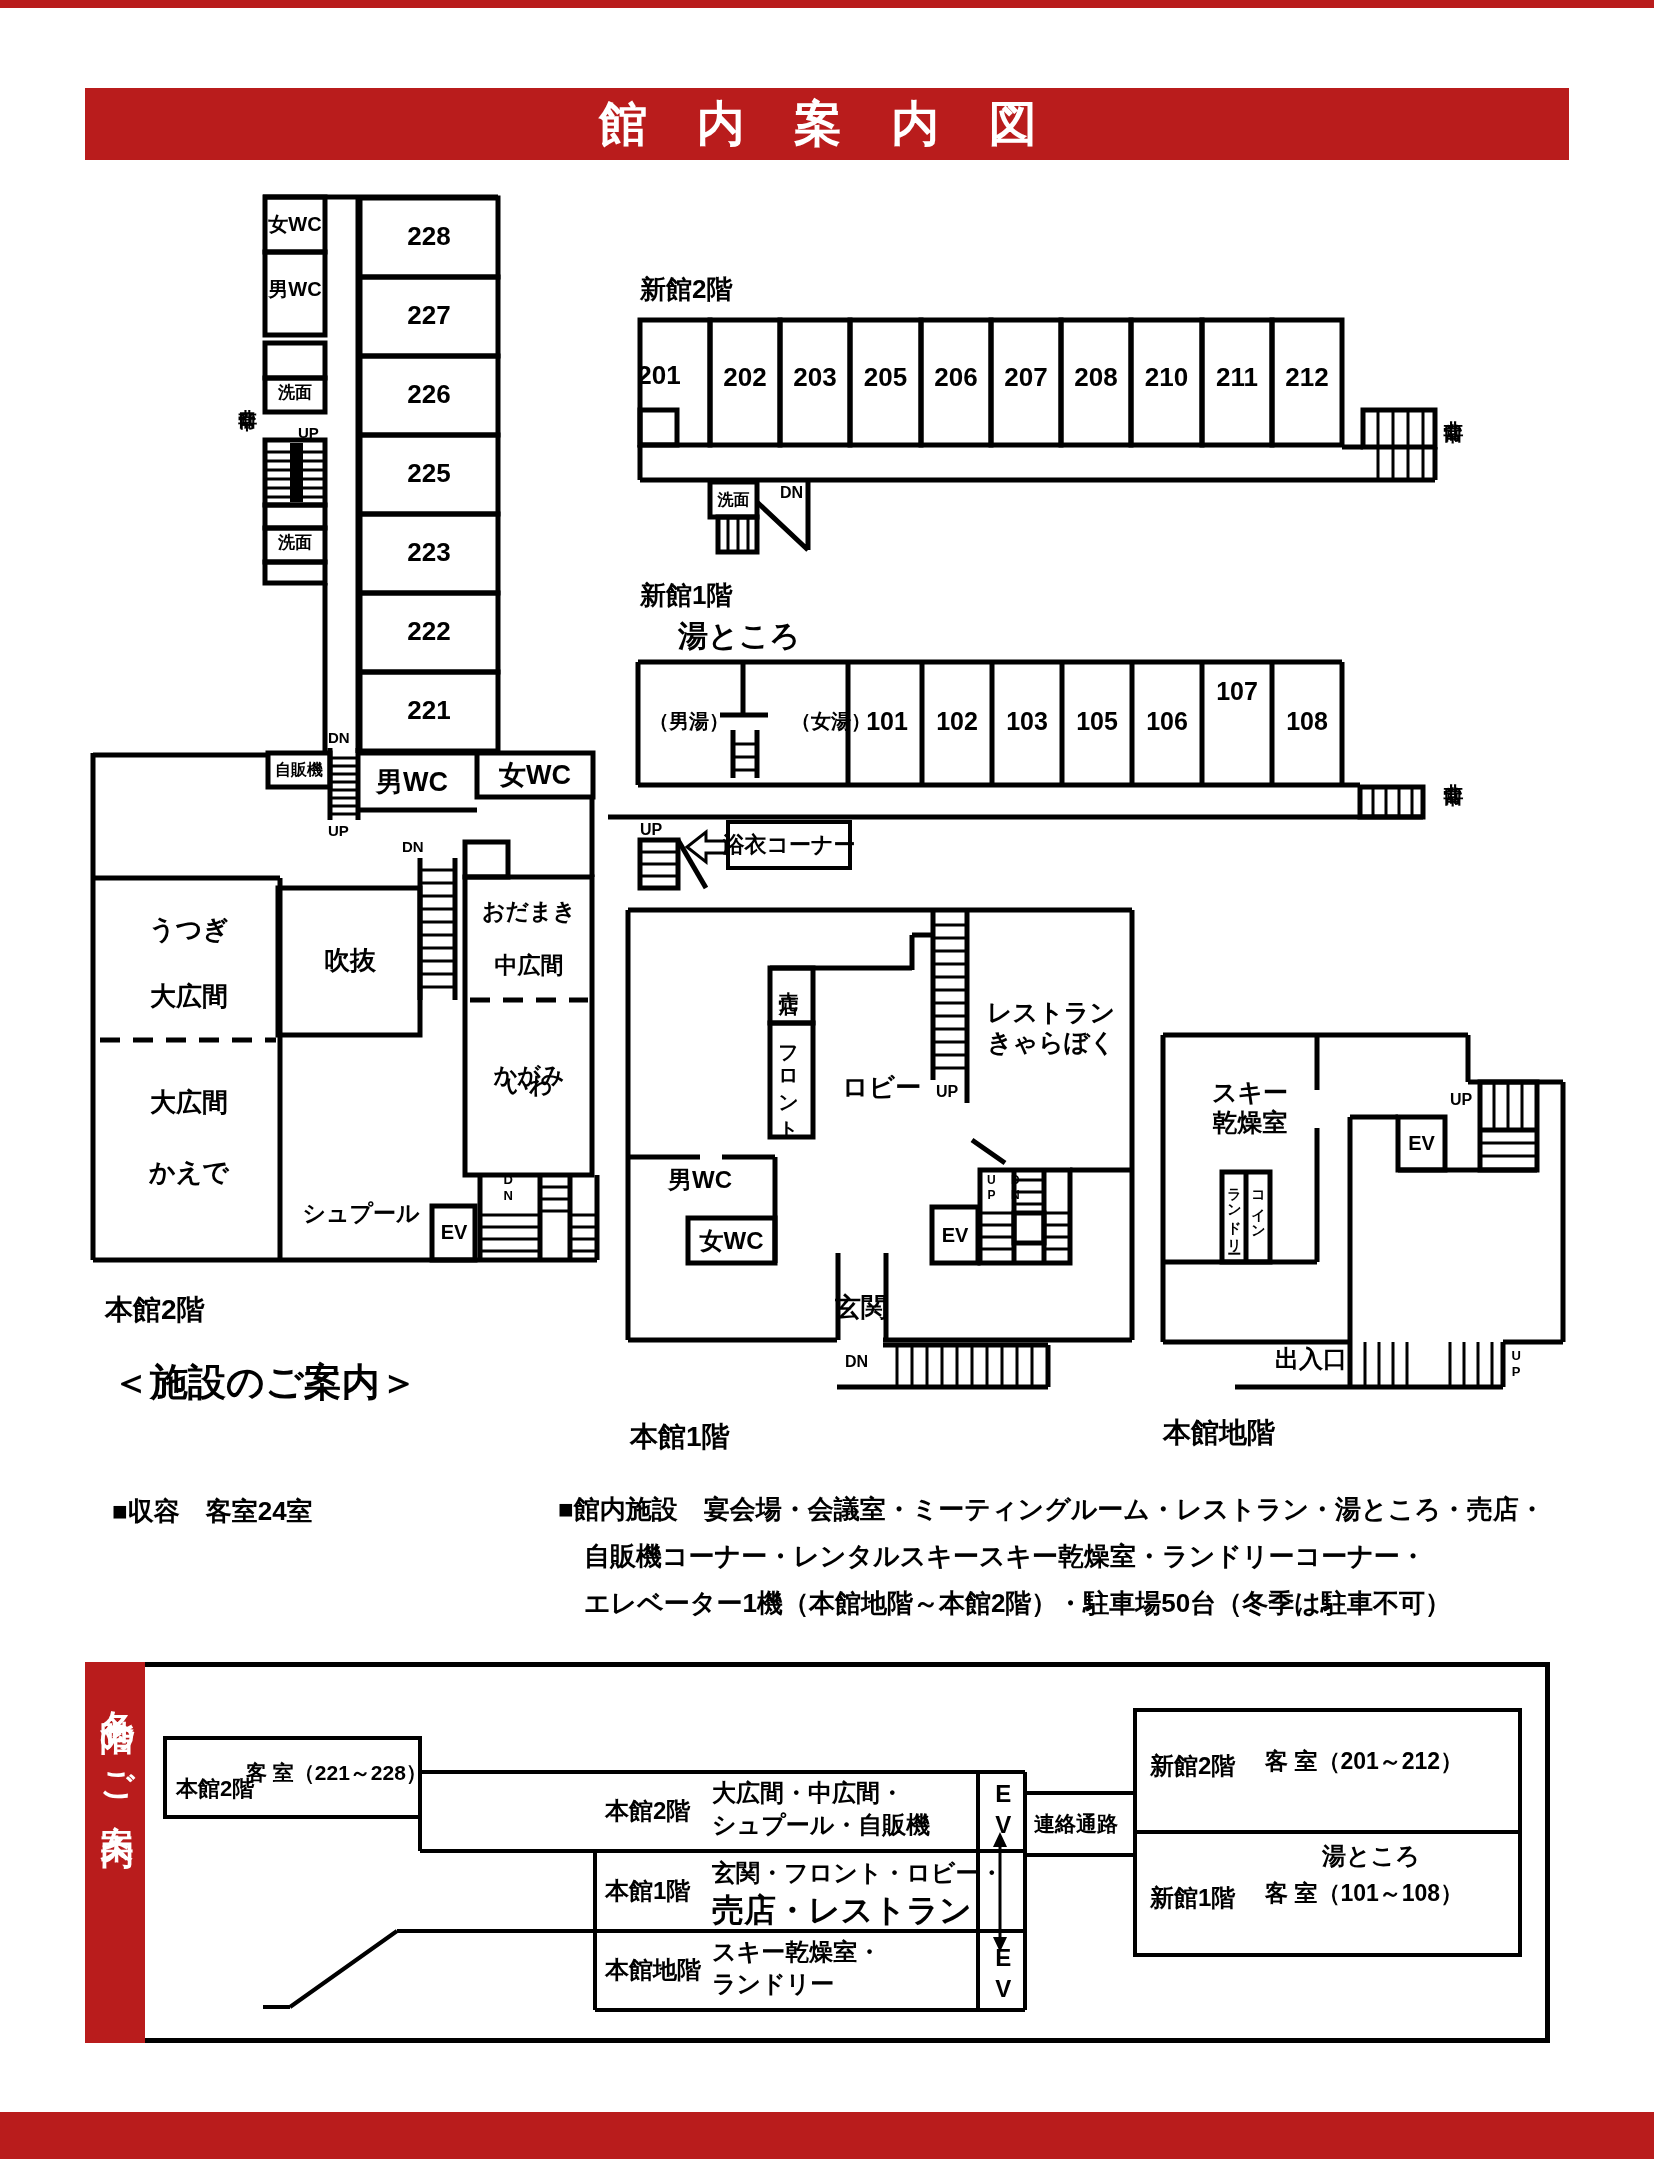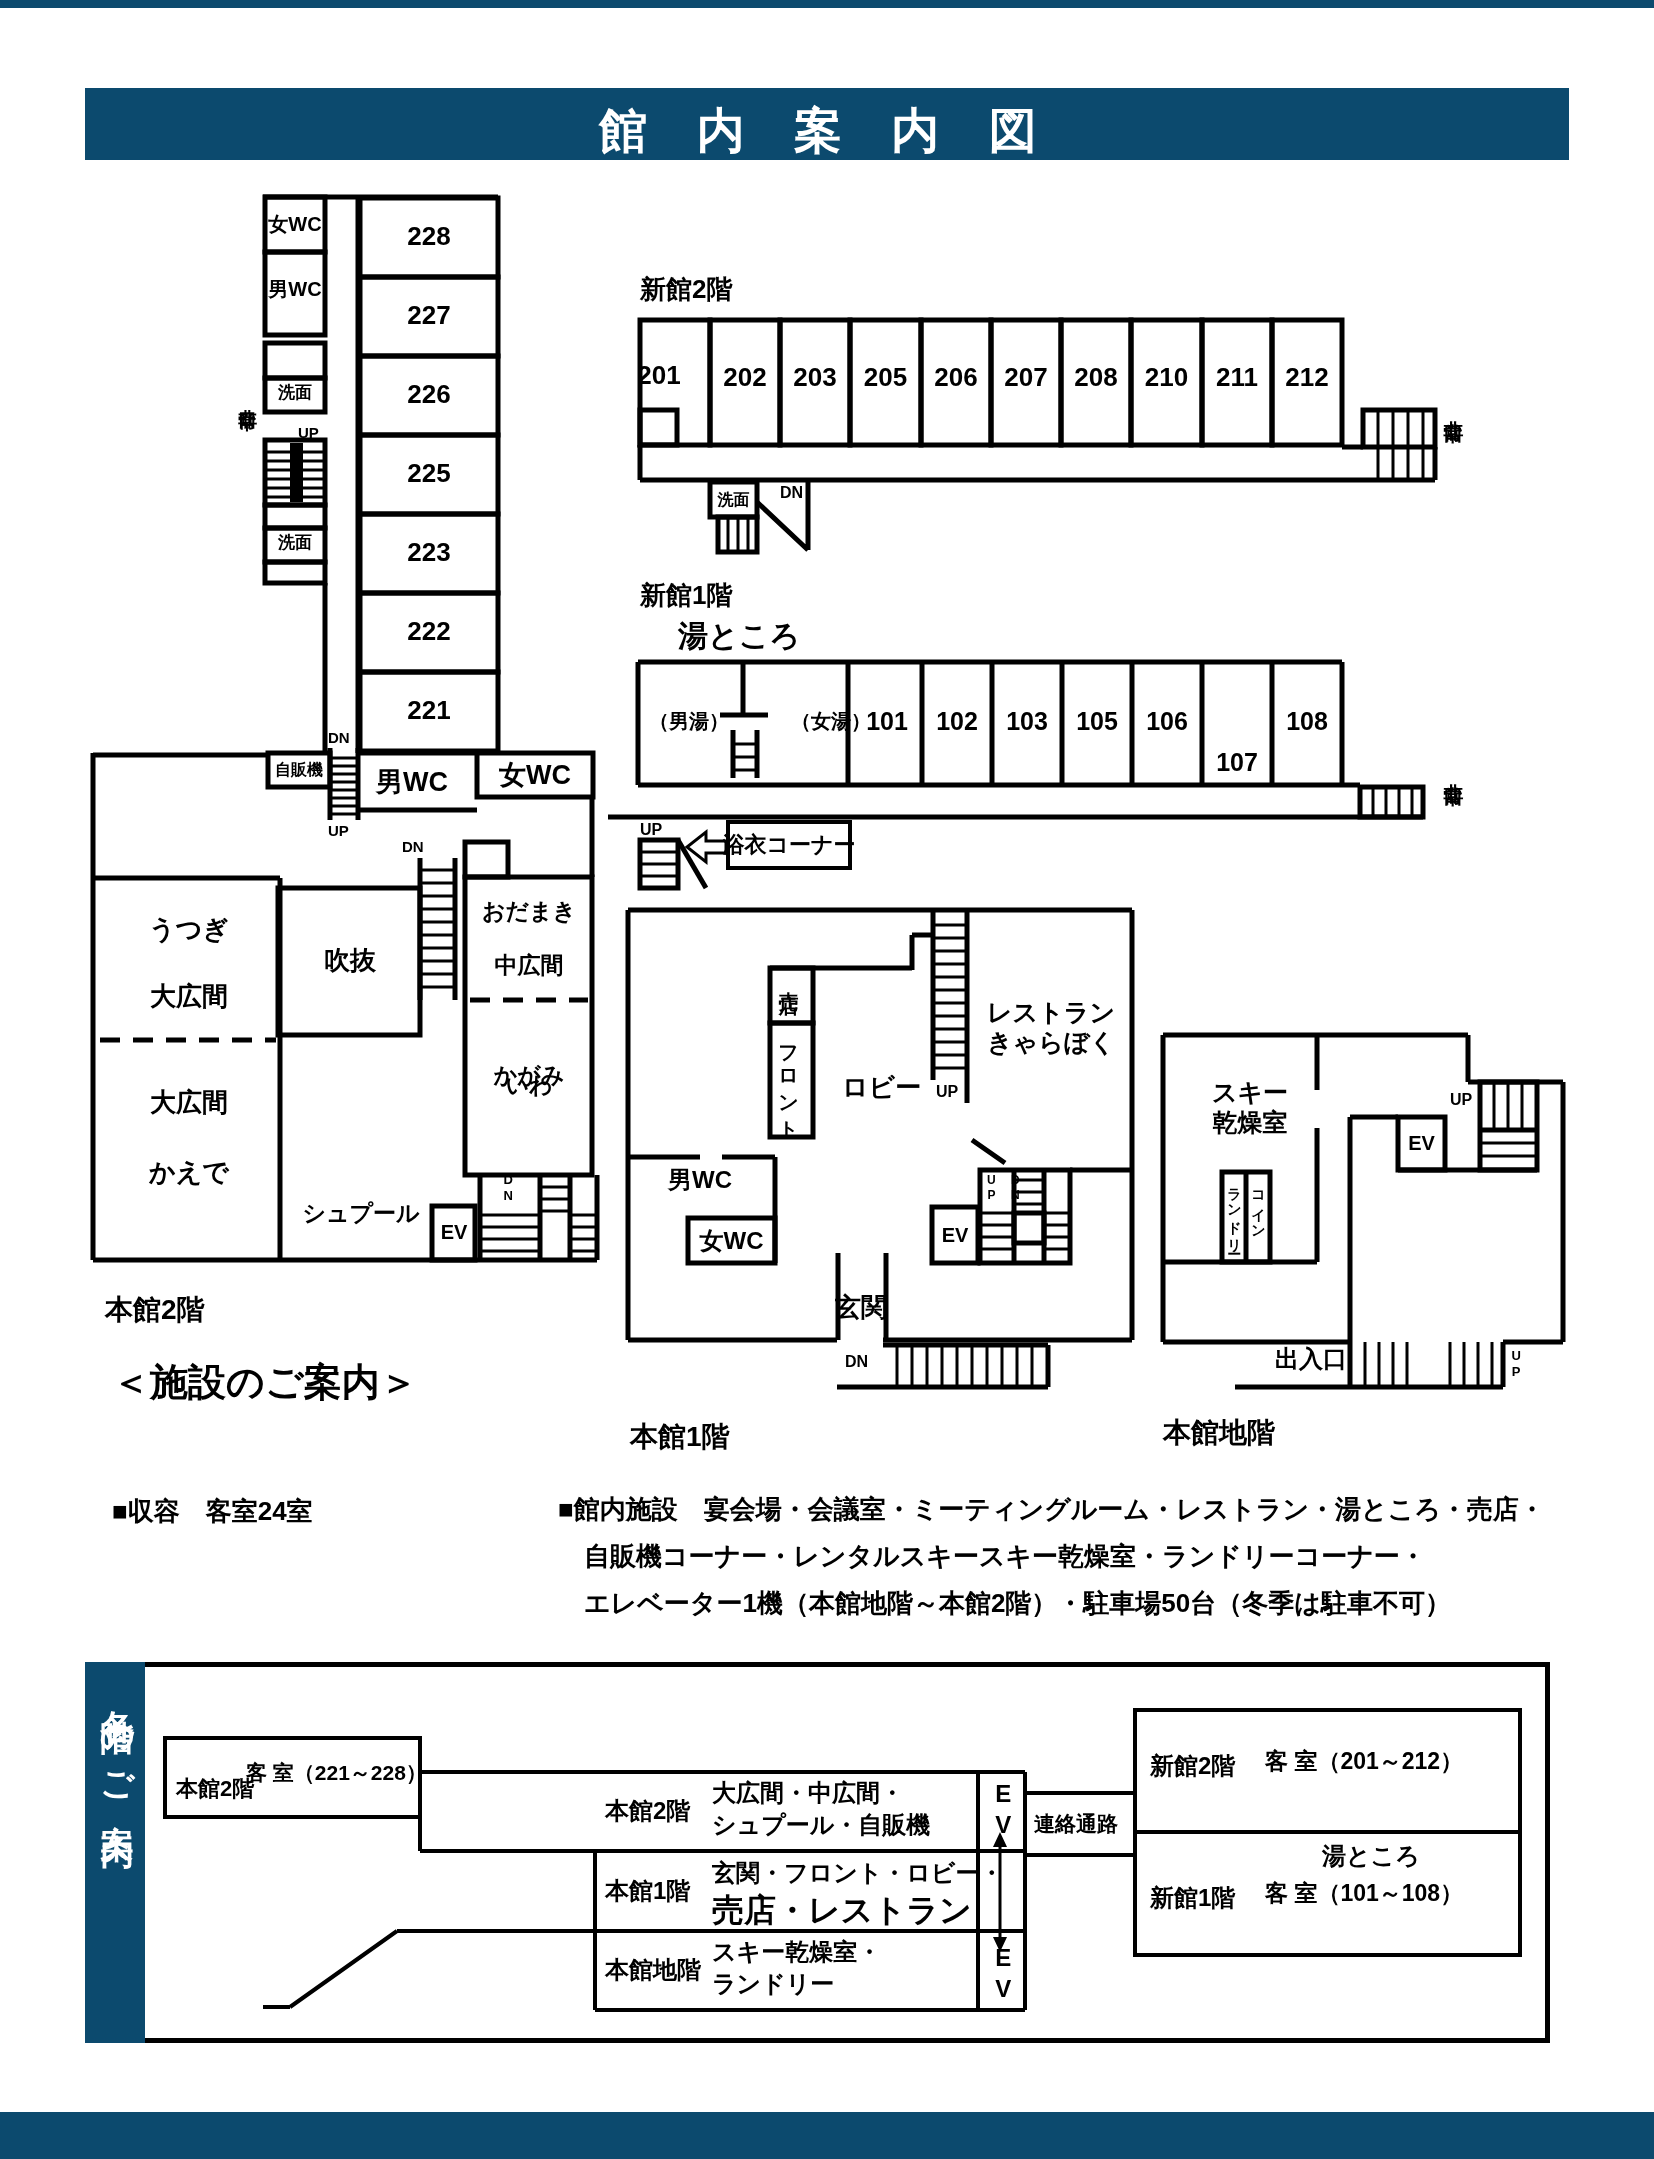--- a/index.html
+++ b/index.html
@@ -1,21 +1,21 @@
 <!DOCTYPE html>
 <html><head>
 <meta charset="utf-8">
 <style>
   html,body{margin:0;padding:0;background:#fff;}
   #canvas{position:relative;width:1654px;height:2159px;background:#fff;
           font-family:"Liberation Sans","DejaVu Sans",sans-serif;overflow:hidden;}
   .lbl{position:absolute;font-weight:bold;color:#000;white-space:nowrap;line-height:1.2;}
   .ctr{display:flex;align-items:center;justify-content:center;text-align:center;}
   .vtext{writing-mode:vertical-rl;text-orientation:upright;letter-spacing:3px;}
-  .fillb{position:absolute;background:#0c4a6e;align-items:flex-end;}
+  .fillb{position:absolute;background:#b91c1c;}
   svg{position:absolute;left:0;top:0;}
   .w{stroke:#000;stroke-width:5;fill:none;}
   .w4{stroke:#000;stroke-width:4;fill:none;}
   .thin{stroke:#000;stroke-width:3;fill:none;}
   .dash{stroke:#000;stroke-width:5;fill:none;stroke-dasharray:20 13;}
   .blk{fill:#000;stroke:none;}
 </style>
 </head>
 <body>
 
@@ -204,21 +204,21 @@
 
   <div class="lbl" style="left:640px;top:580px;font-size:26px;">新館1階</div>
   <div class="lbl" style="left:678px;top:618px;font-size:30px;">湯ところ</div>
   <div class="lbl ctr" style="left:636px;top:708px;width:106px;height:26px;font-size:20px;">（男湯）</div>
   <div class="lbl ctr" style="left:778px;top:708px;width:106px;height:26px;font-size:20px;">（女湯）</div>
   <div class="lbl ctr" style="left:852px;top:706px;width:70px;height:30px;font-size:25px;">101</div>
   <div class="lbl ctr" style="left:922px;top:706px;width:70px;height:30px;font-size:25px;">102</div>
   <div class="lbl ctr" style="left:992px;top:706px;width:70px;height:30px;font-size:25px;">103</div>
   <div class="lbl ctr" style="left:1062px;top:706px;width:70px;height:30px;font-size:25px;">105</div>
   <div class="lbl ctr" style="left:1132px;top:706px;width:70px;height:30px;font-size:25px;">106</div>
-  <div class="lbl ctr" style="left:1202px;top:747px;width:70px;height:30px;font-size:25px;text-align:right;">107</div>
+  <div class="lbl ctr" style="left:1202px;top:676px;width:70px;height:30px;font-size:25px;text-align:right;">107</div>
   <div class="lbl ctr" style="left:1272px;top:706px;width:70px;height:30px;font-size:25px;">108</div>
   <div class="lbl" style="left:640px;top:820px;font-size:16px;">UP</div>
   <div class="lbl ctr" style="left:730px;top:832px;width:118px;height:26px;font-size:22px;">浴衣コーナー</div>
   <div class="lbl vtext" style="left:1442px;top:768px;font-size:20px;">非常口</div>
 
   <div class="lbl vtext" style="left:777px;top:976px;font-size:20px;letter-spacing:2px;">売店</div>
   <div class="lbl vtext" style="left:777px;top:1032px;font-size:20px;letter-spacing:2px;">フロント</div>
   <div class="lbl" style="left:842px;top:1072px;font-size:26px;">ロビー</div>
   <div class="lbl ctr" style="left:980px;top:998px;width:142px;height:28px;font-size:25px;">レストラン</div>
   <div class="lbl ctr" style="left:980px;top:1028px;width:142px;height:28px;font-size:25px;">きゃらぼく</div>

